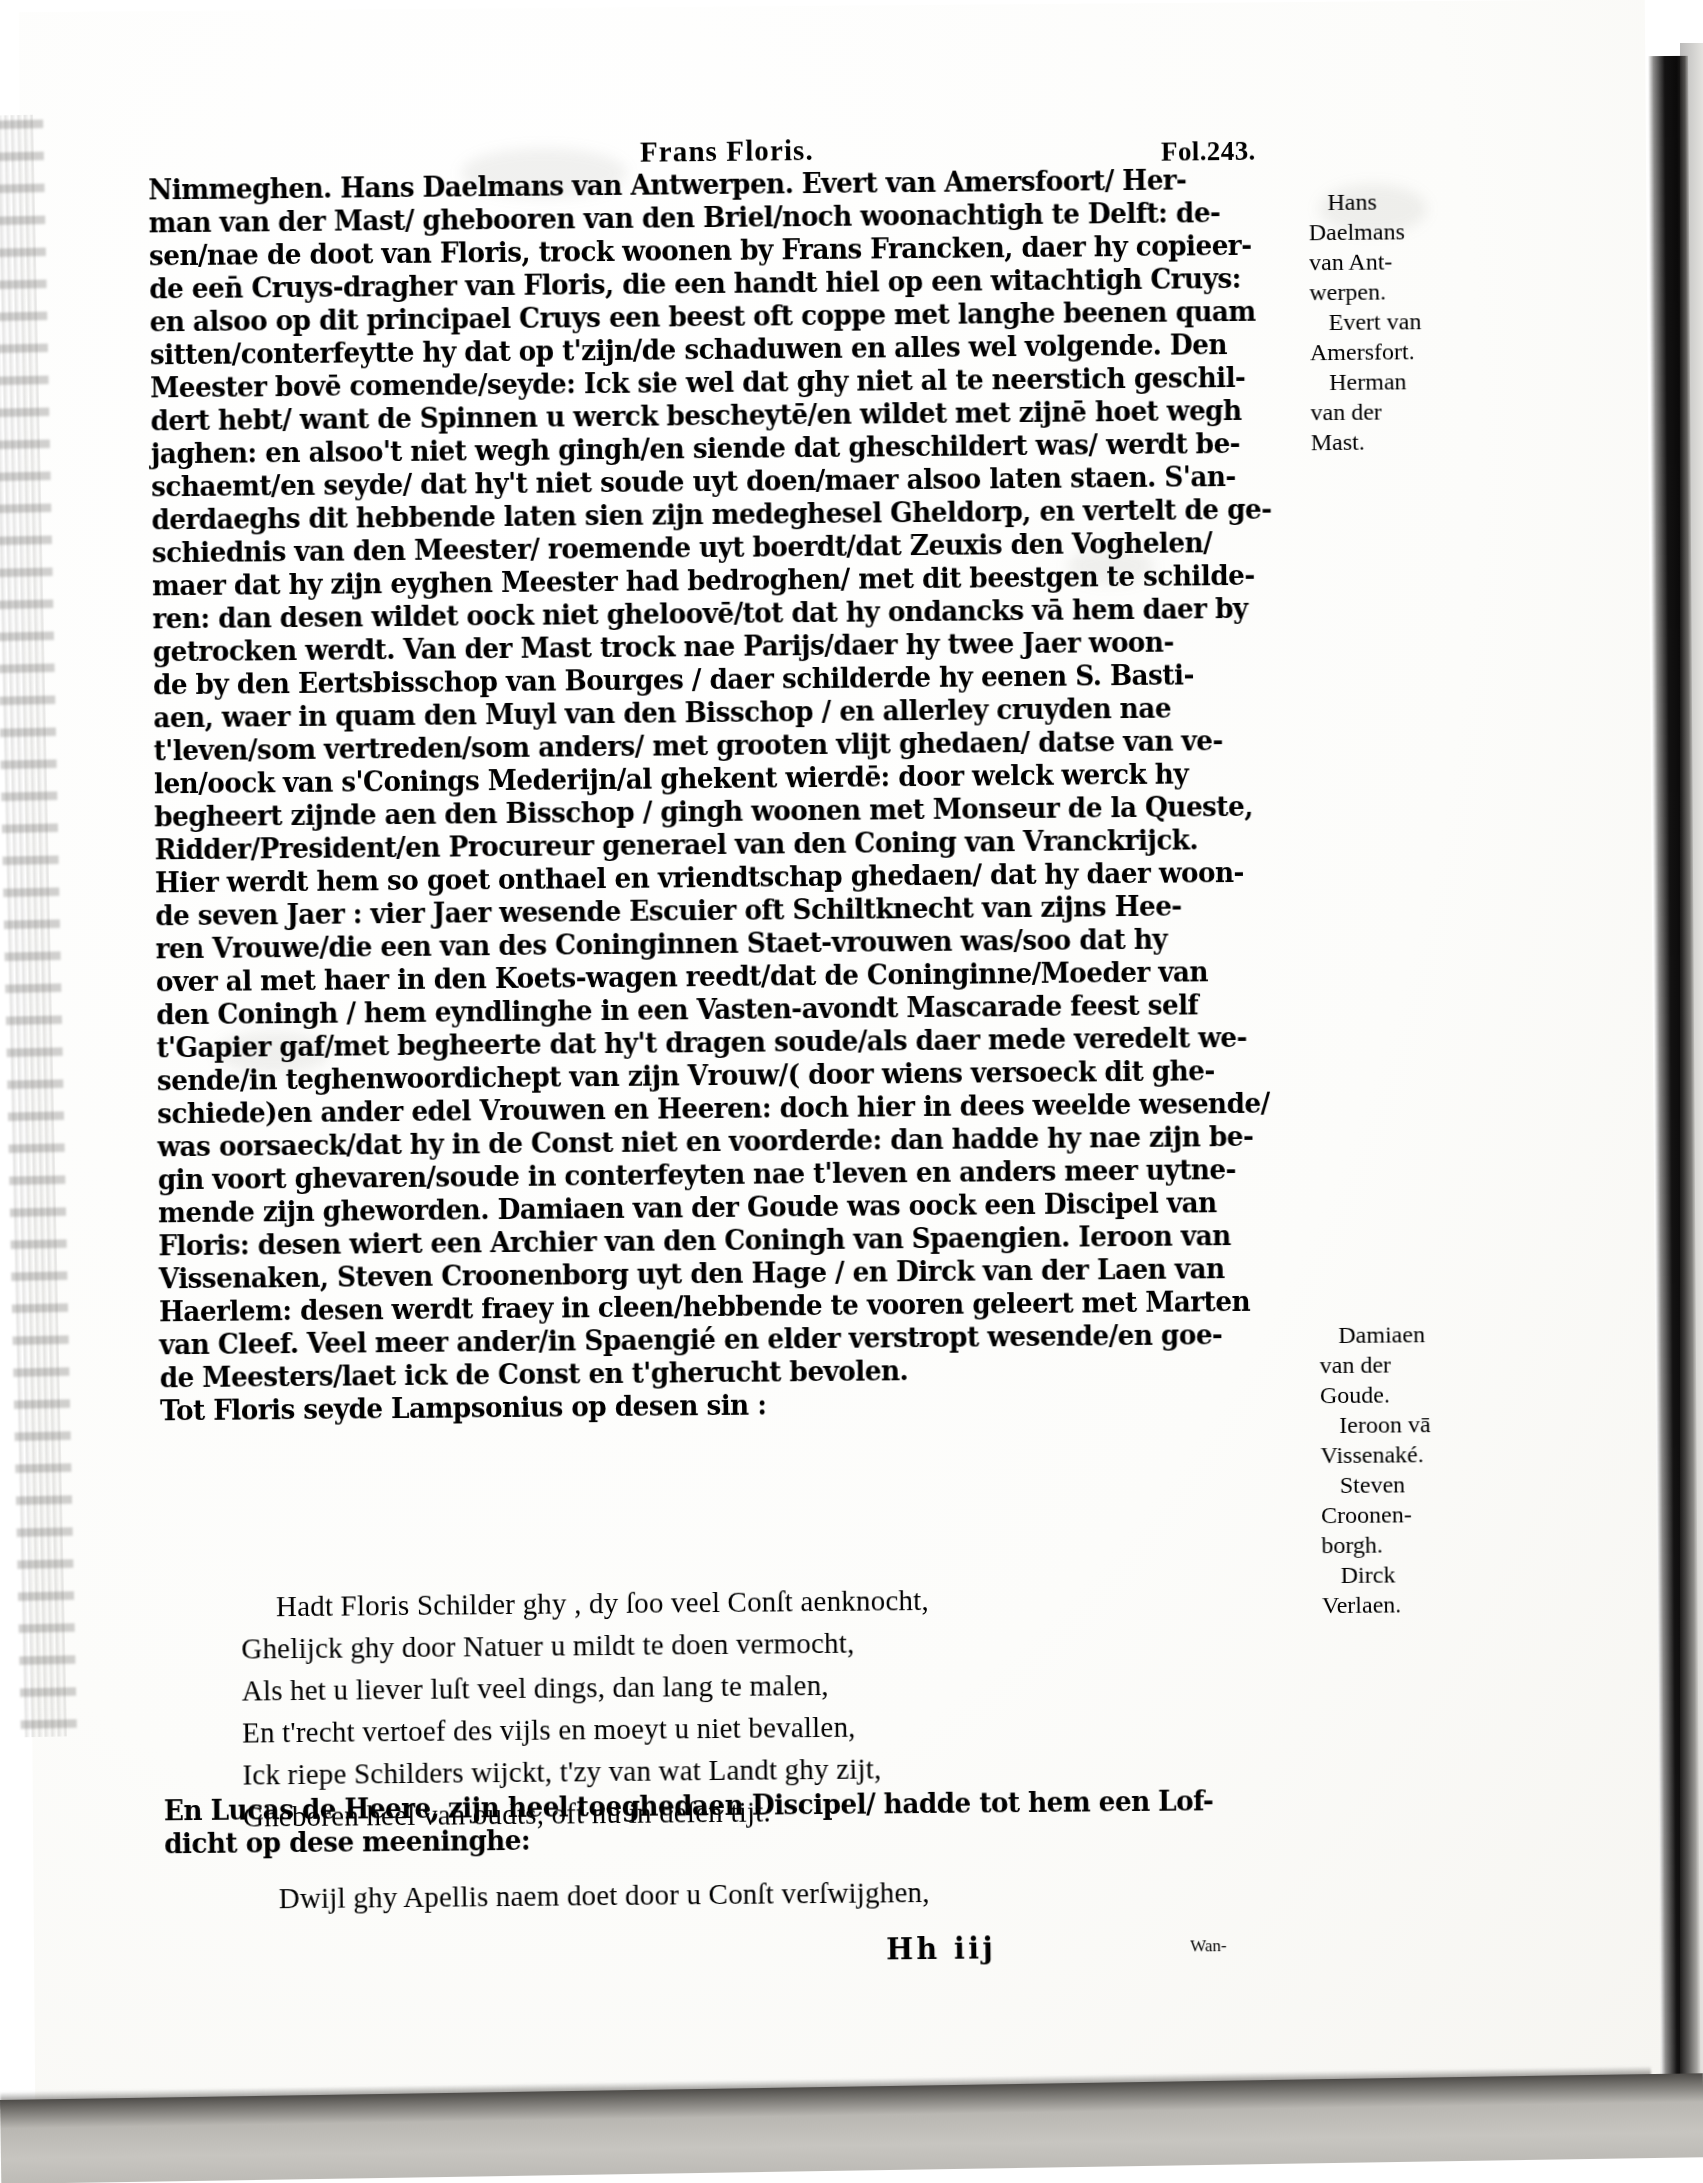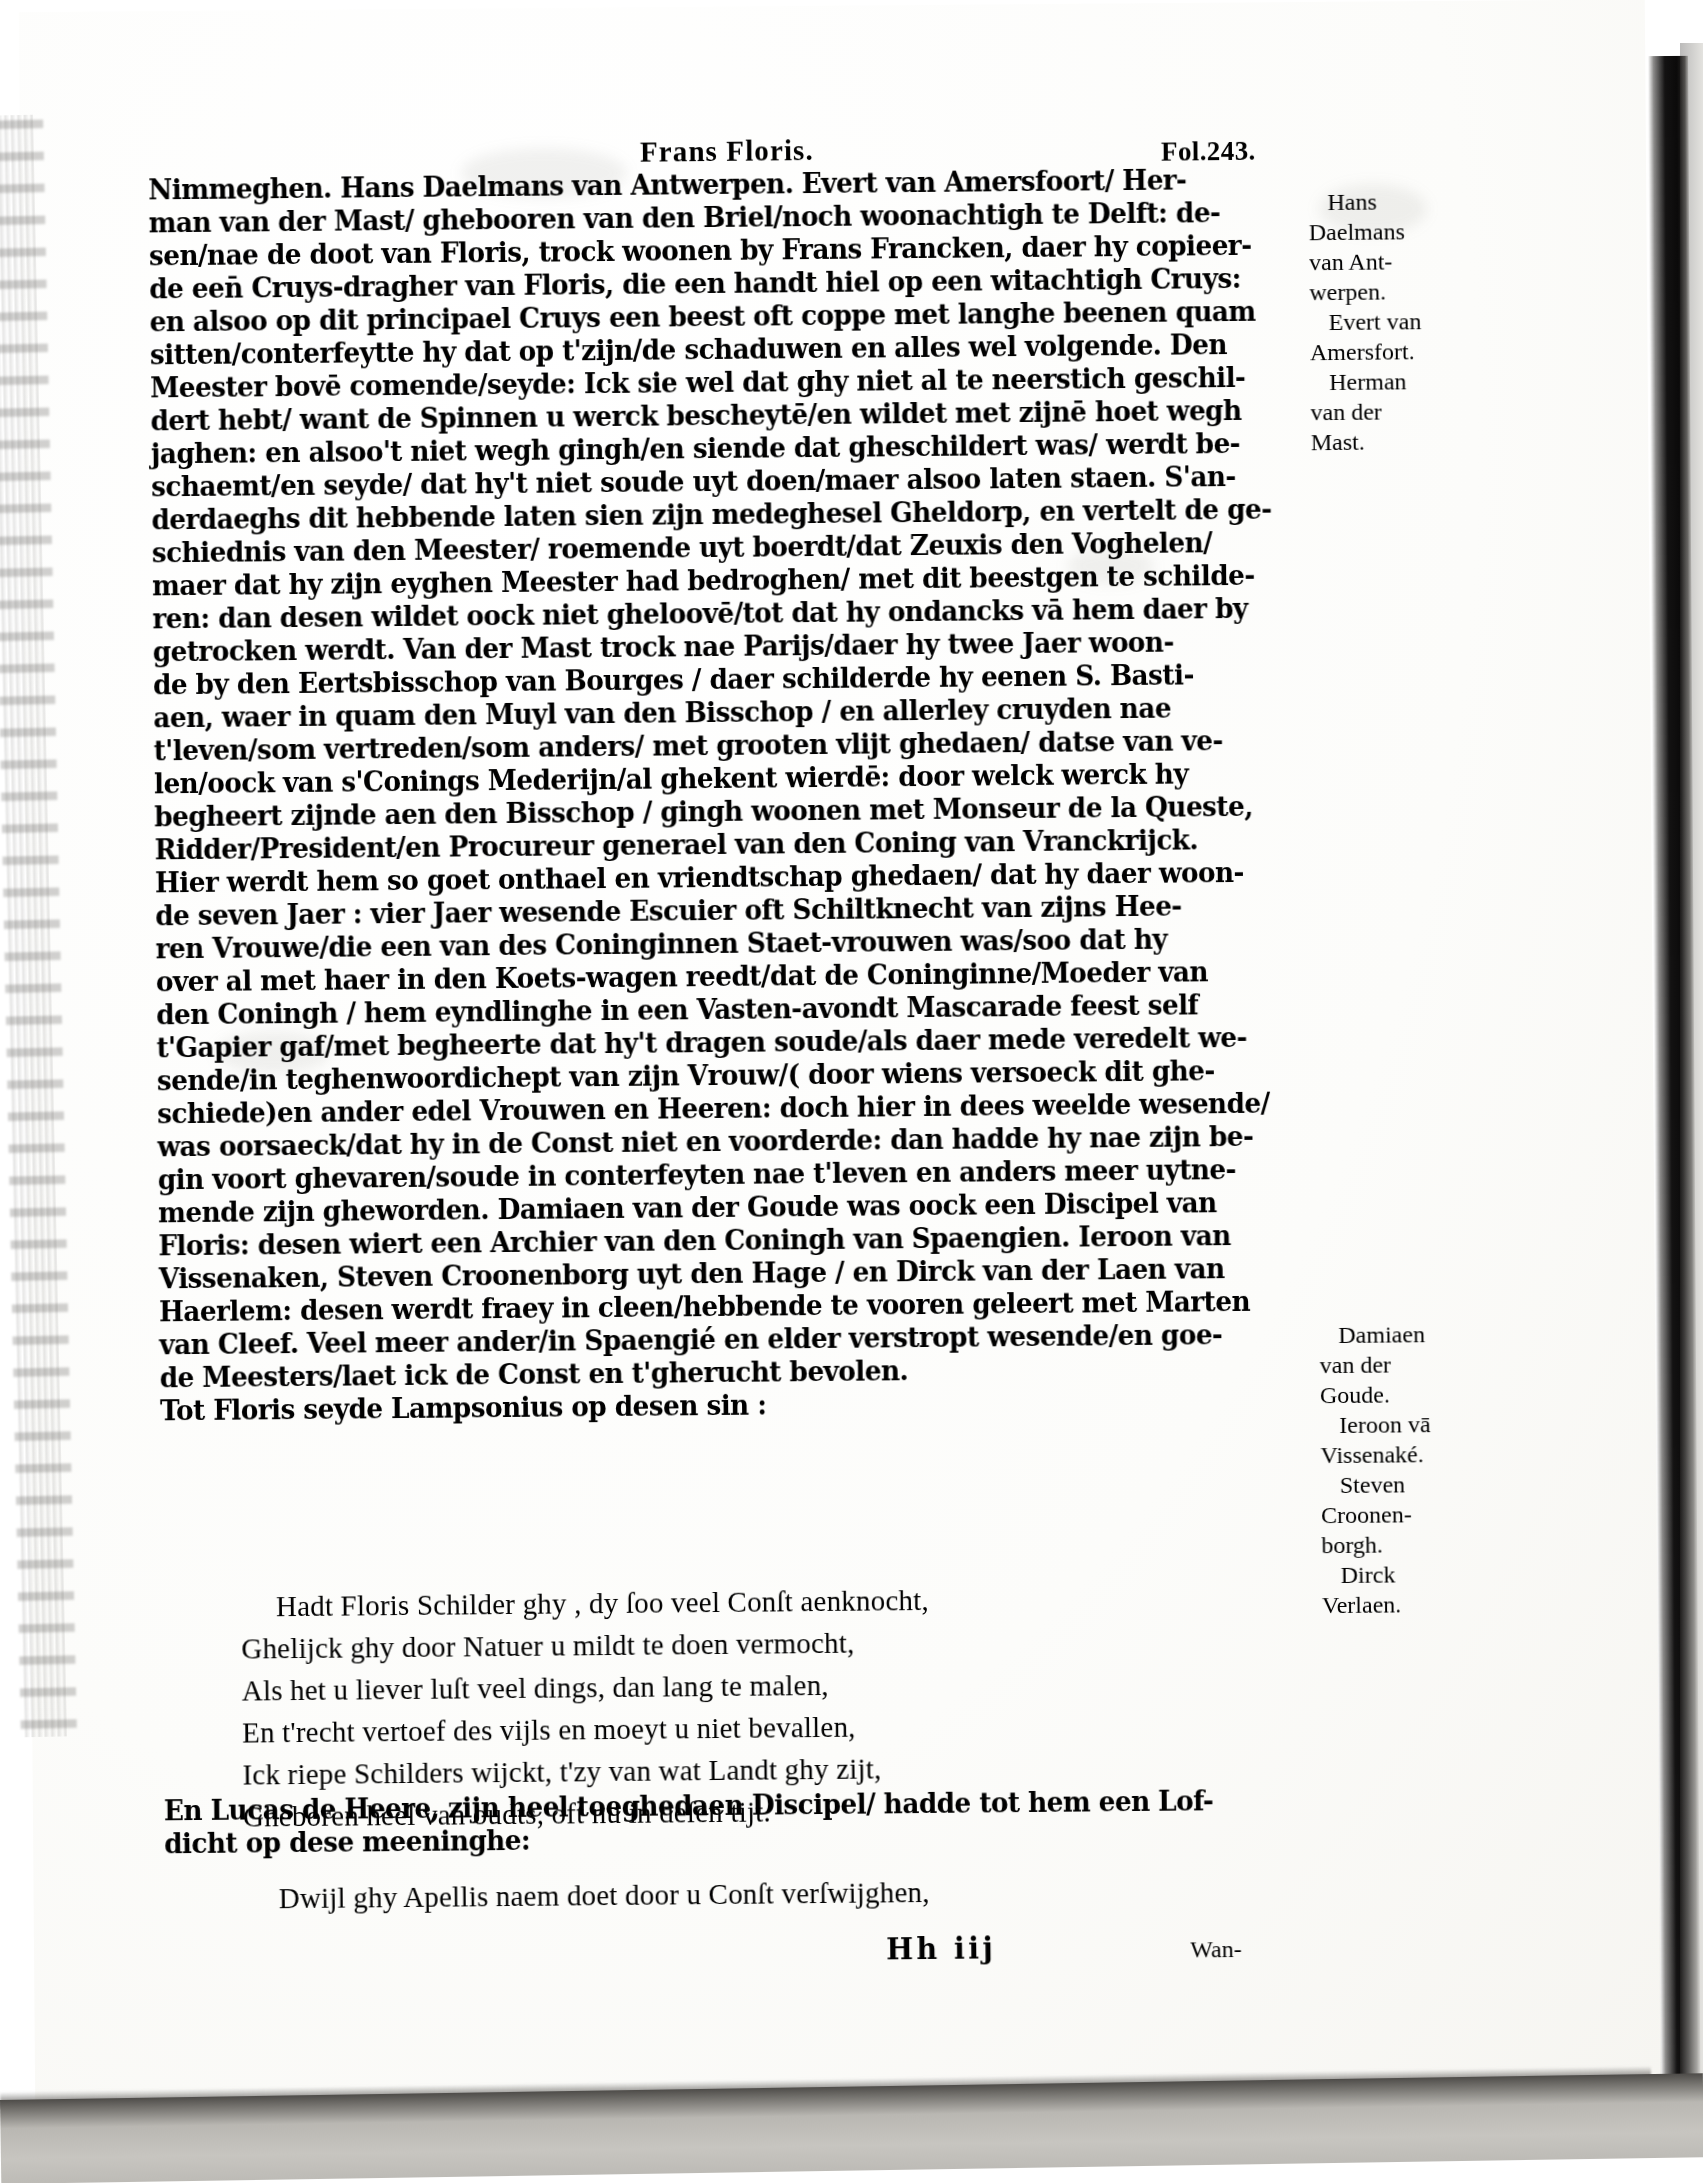--- a/index.html
+++ b/index.html
@@ -222,21 +222,21 @@
     font-size: 30px;
     letter-spacing: 3.6px;
     color: #080808;
     transform: scaleX(0.95);
   }
   .catchword {
     position: absolute;
     left: 1182px;
     top: 1940px;
     font-family: "Liberation Serif", "DejaVu Serif", serif;
-    font-size: 24px;
+    font-size: 17px;
     color: #0b0b0b;
     text-align: right;
   }
 
   
   .textblock { filter: blur(0.1px) contrast(1.12); }
 </style>
 </head>
 <body>
 

